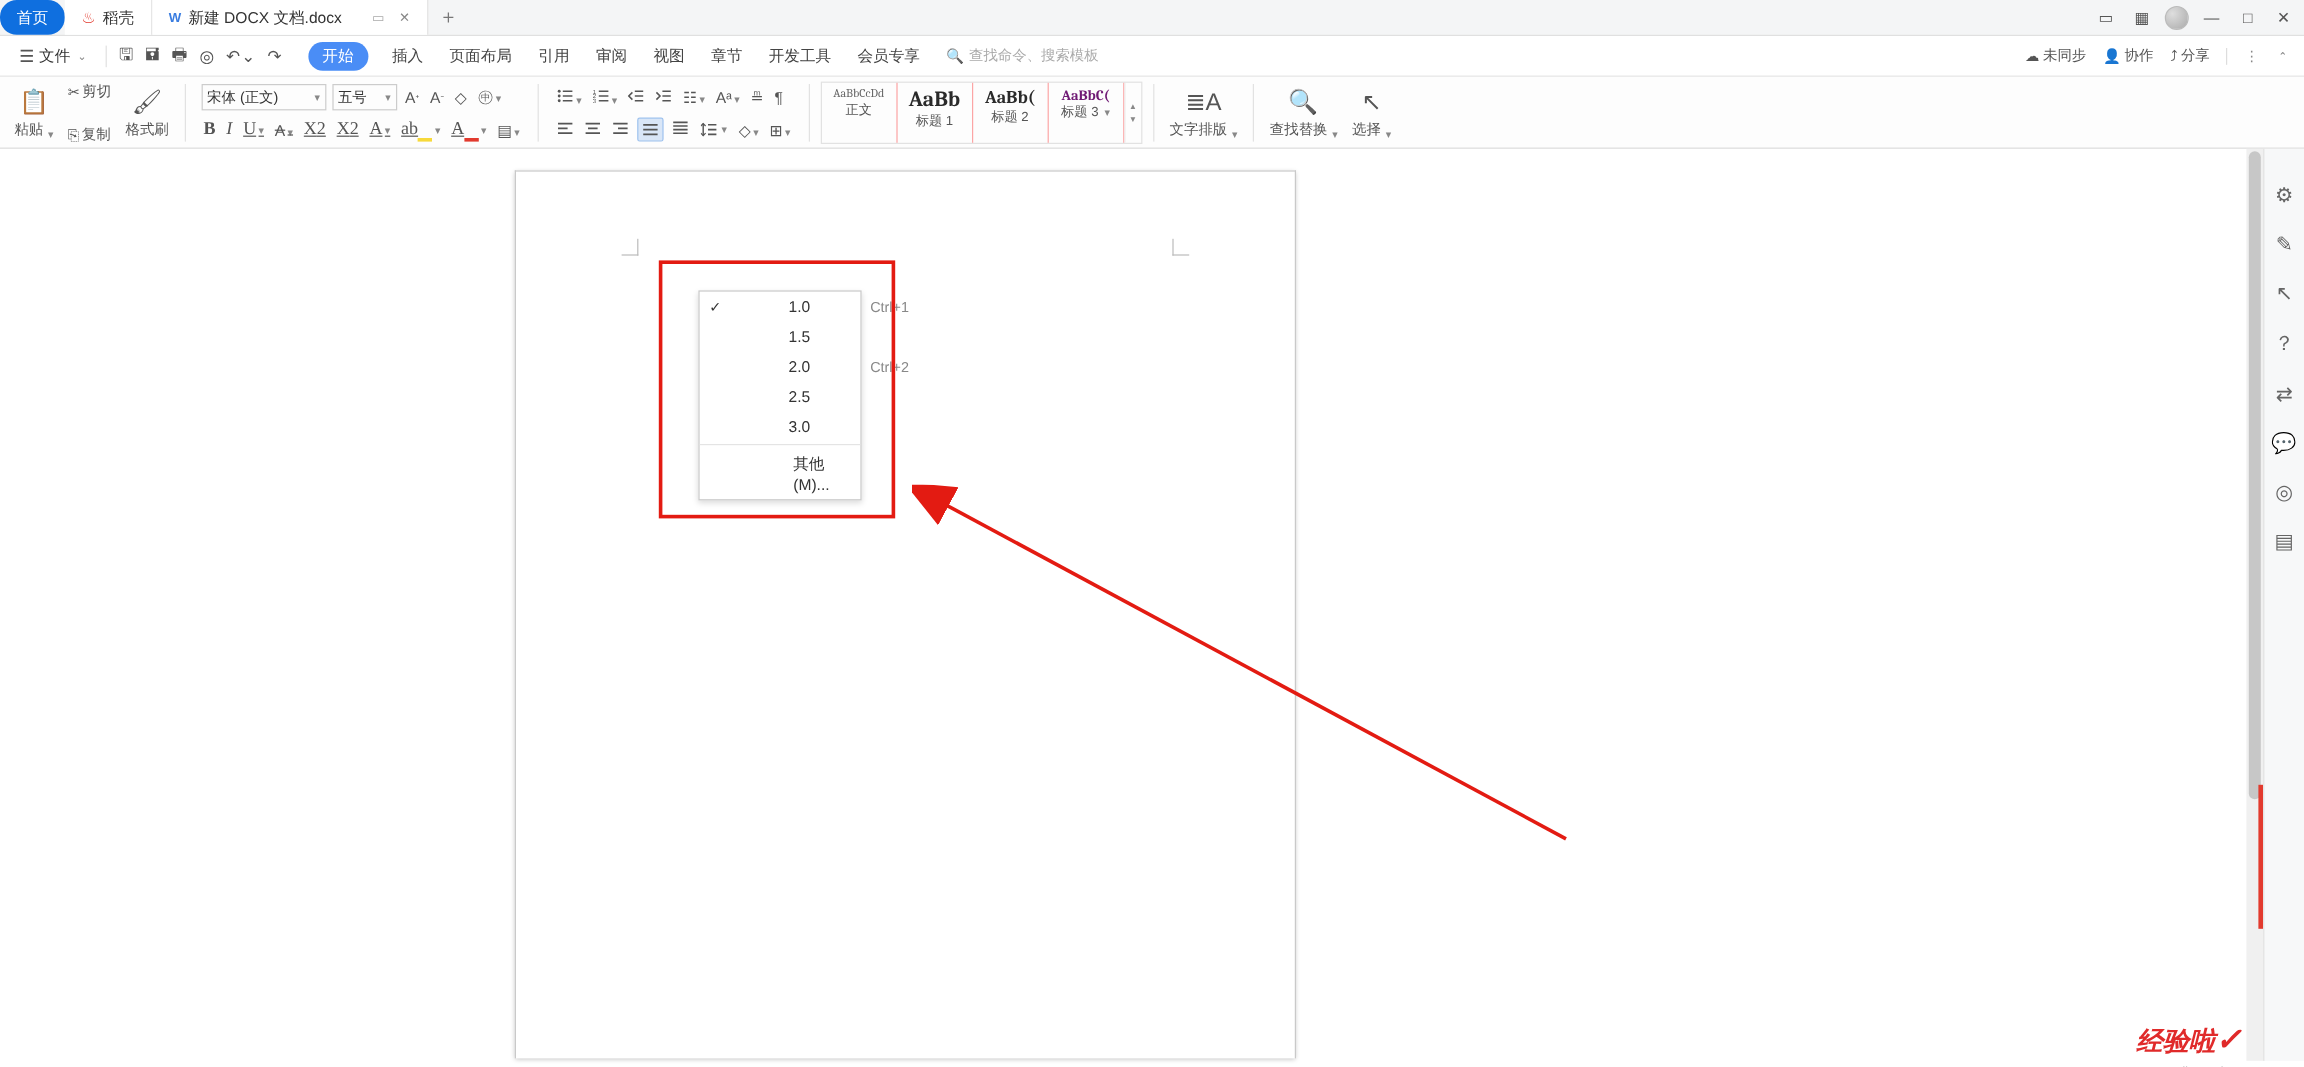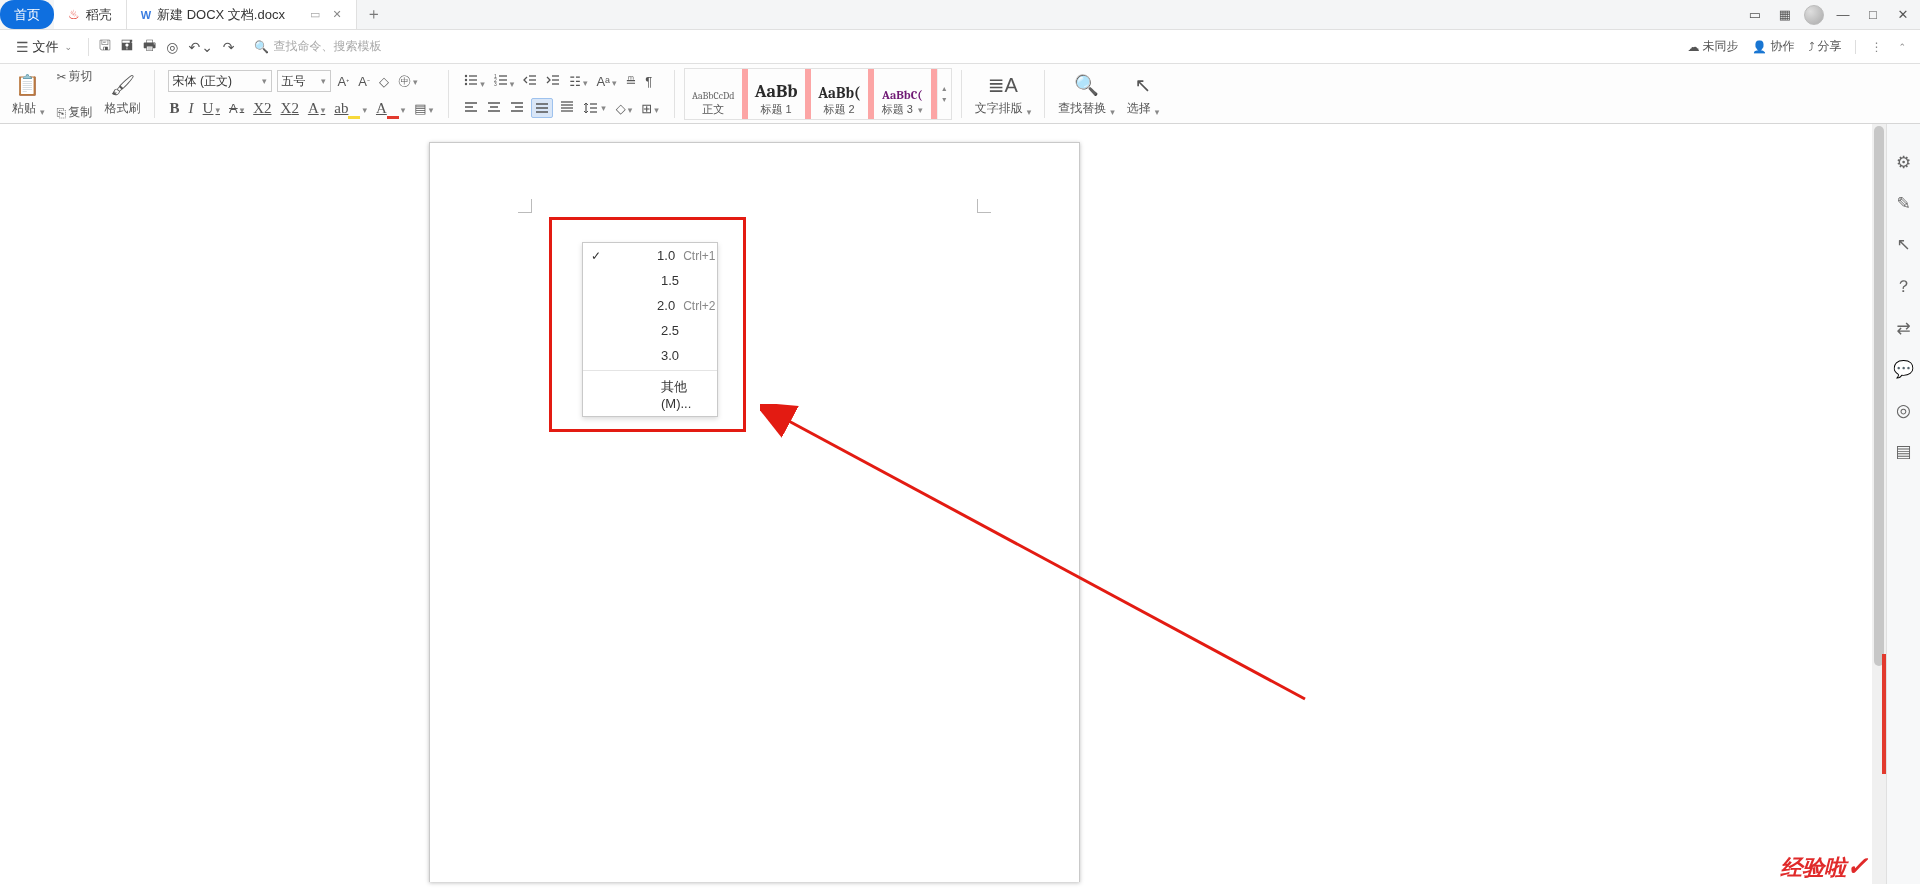--- a/index.html
+++ b/index.html
@@ -64,26 +64,26 @@
   .aligngroup { display:flex; flex-wrap:nowrap; gap:5px; align-items:center;}
 
   
   .ls-btn { display:flex; align-items:center; gap:1px; padding:2px 3px; }
   .ls-btn.selected { background:#d9e6f7; border:1px solid #9ec2ee; border-radius:2px; }
   .popup { position:absolute; top:118px; left:582px; width:136px; background:#fff; border:1px solid #c9c9c9; box-shadow:0 2px 5px rgba(0,0,0,.15); z-index:10; }
   .popup-item { display:flex; align-items:center; padding:5px 8px; font-size:13px; gap:8px;}
   .popup-item .chk { width:14px; color:#333; font-size:12px; visibility:hidden; }
   .popup-item.checked .chk { visibility:visible; }
   .popup-item .lbl { flex:1;margin-left:48px; }
-  .popup-item .sc { color:#888; font-size:12px; }
+  .popup-item .sc { color:#888; font-size:12px;margin-left:42px; }
   .popup-divider { height:1px; background:#e4e4e4; margin:2px 0;}
 
   
   .styles-gallery { display:flex; align-items:stretch; border:1px solid #e2e2e2; height:52px; }
-  .style-item { width:63px; border-right:6px solid #fca5a5; display:flex; flex-direction:column; align-items:center; justify-content:flex-end; padding:3px 0 2px; }
+  .style-item { width:63px; border-right:1px solid #fca5a5; display:flex; flex-direction:column; align-items:center; justify-content:flex-start; padding:3px 0 2px; }
   .style-item .ss-prev { font-family:Cambria,"Times New Roman",serif; color:#333; }
   .style-item .ss-prev.sm { font-size:10px; color:#666;}
   .style-item .ss-prev.bg { font-size:18px; font-weight:bold; color:#2a2a2a;}
   .style-item .ss-prev.md { font-size:15px; font-weight:bold; color:#2a2a2a;}
   .style-item .ss-prev.msm { font-size:12px; font-weight:bold; color:#701a75;}
   .style-item .ss-lbl { font-size:11px; color:#555; }
   .gallery-arrows { width:14px; display:flex; flex-direction:column; justify-content:center; align-items:center; gap:2px; color:#888; font-size:8px; border-left:1px solid #eee; }
 
   
   .doc-area { position:relative; height:765px; background:#fff; }
@@ -147,20 +147,31 @@
     <span class="chev">⌄</span>
   </span>
   <div class="menu-sep"></div>
   <div class="quick-icons">
     <span class="ico-unicode">🖫</span>
     <span class="ico-unicode">🖬</span>
     <span class="ico-unicode">🖶</span>
     <span class="ico-unicode">◎</span>
     <span>↶<span class="q-arr">⌄</span></span>
     <span>↷</span>
+  </div>
+  <div class="menu-tabs">
+    <span class="mt active">开始</span>
+    <span class="mt">插入</span>
+    <span class="mt">页面布局</span>
+    <span class="mt">引用</span>
+    <span class="mt">审阅</span>
+    <span class="mt">视图</span>
+    <span class="mt">章节</span>
+    <span class="mt">开发工具</span>
+    <span class="mt">会员专享</span>
   </div>
   <div class="menu-search">
     <span class="ico-unicode">🔍</span>
     <span>查找命令、搜索模板</span>
   </div>
   <div class="menu-spacer"></div>
   <div class="menu-right">
     <span class="mr">
         <span class="ico-unicode">☁</span>
         <span>未同步</span>

